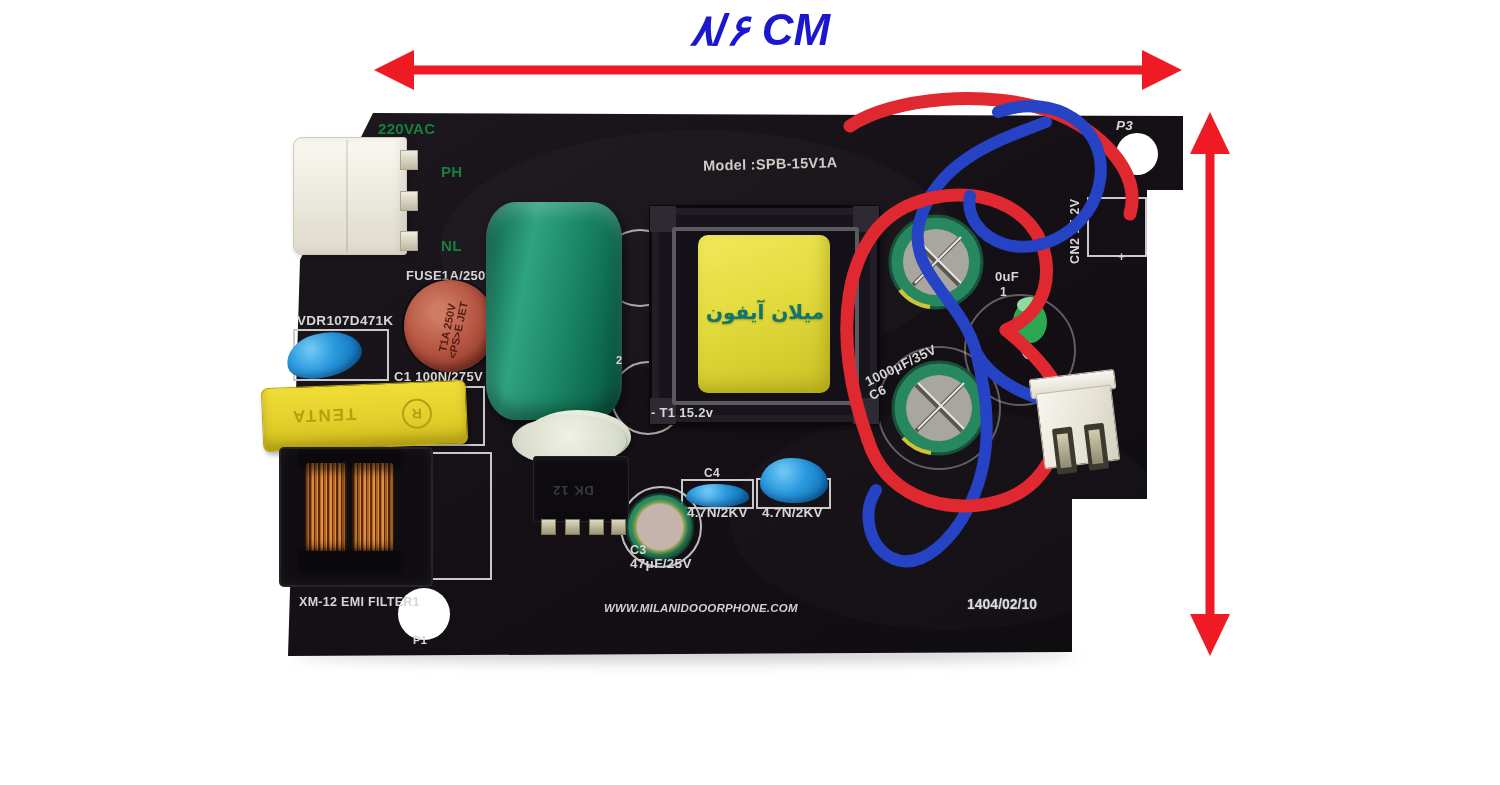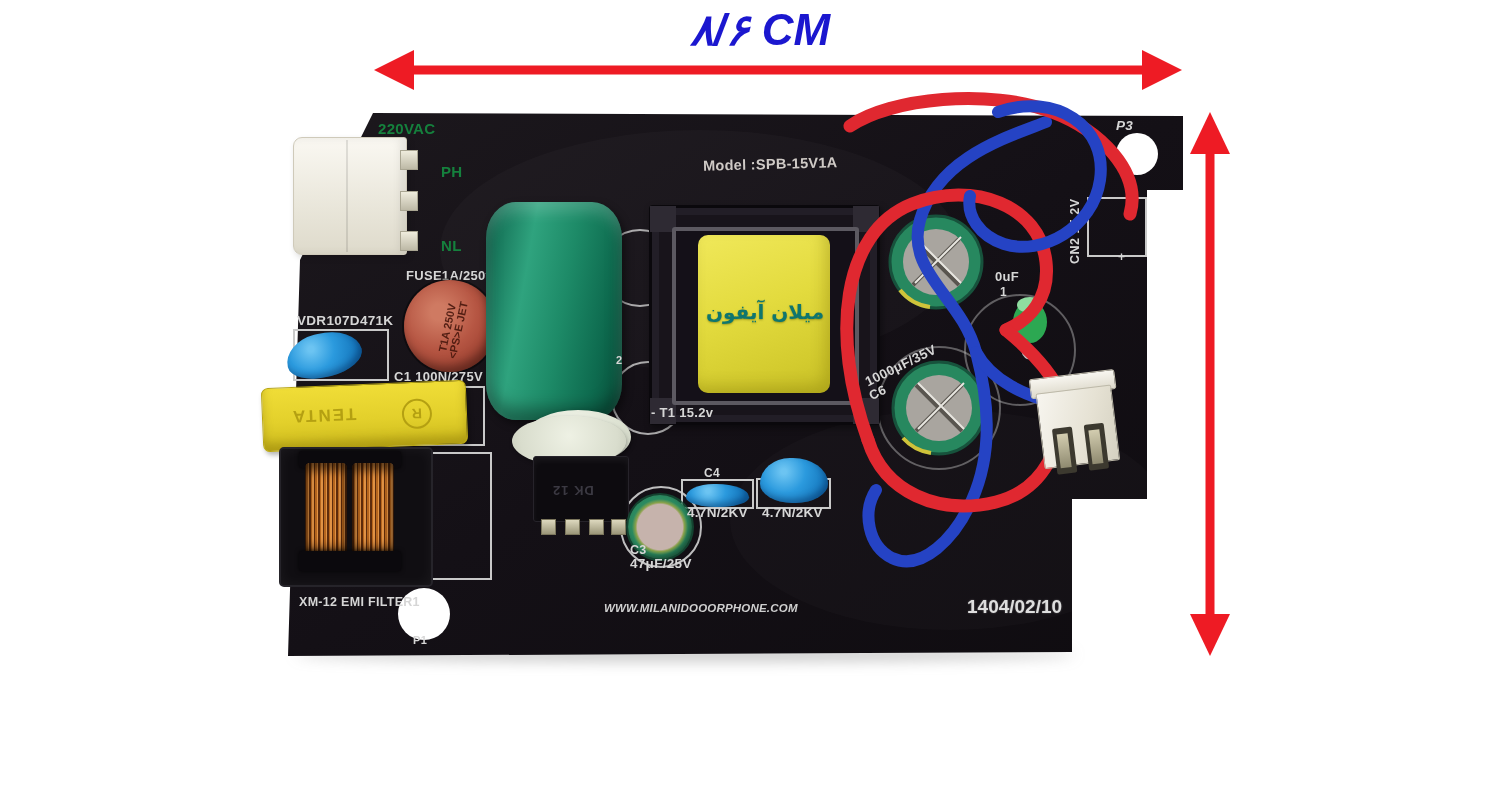--- a/index.html
+++ b/index.html
@@ -104,21 +104,21 @@
   .plug .body{position:absolute;left:5px;top:15px;width:74px;height:74px;
         background:linear-gradient(110deg,#f7f5ef,#e6e2d4 60%,#d5d1c1);border:1px solid #bdb9a9;border-radius:2px;}
   .plug .slot{position:absolute;top:36px;width:20px;height:46px;background:#3c392f;border-radius:2px;}
   .plug .met{position:absolute;left:4px;top:6px;width:11px;height:34px;
         background:linear-gradient(180deg,#d3cdb0,#8f8a70);}
 
   .board-shadow{position:absolute;left:295px;top:648px;width:780px;height:13px;z-index:0;
         background:rgba(110,110,110,.4);filter:blur(7px);border-radius:50%;}
   .website{position:absolute;left:604px;top:602px;z-index:2;color:#cfcfcf;font-weight:bold;
         font-style:italic;font-size:11.5px;letter-spacing:.2px;}
-  .datecode{position:absolute;left:967px;top:596px;z-index:2;color:#dedede;font-weight:bold;font-size:19px;
+  .datecode{position:absolute;left:967px;top:596px;z-index:2;color:#dedede;font-weight:bold;font-size:14px;
         text-shadow:0 0 2px rgba(255,255,255,.35);}
   .cn2v{position:absolute;left:1068px;top:192px;height:72px;z-index:2;color:#d6d6d6;font-weight:bold;
         font-size:12.5px;writing-mode:vertical-rl;transform:rotate(180deg);letter-spacing:.5px;}
 </style>
 </head>
 <body>
 
 <div class="stage">
 
   <div class="board-shadow"></div>

